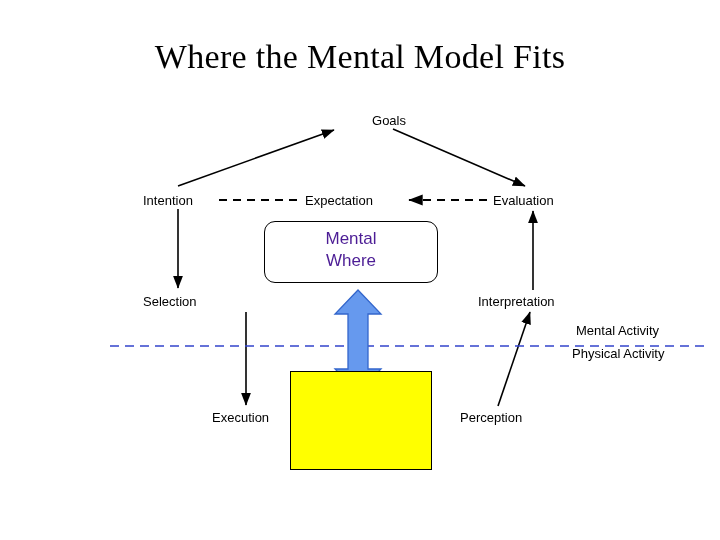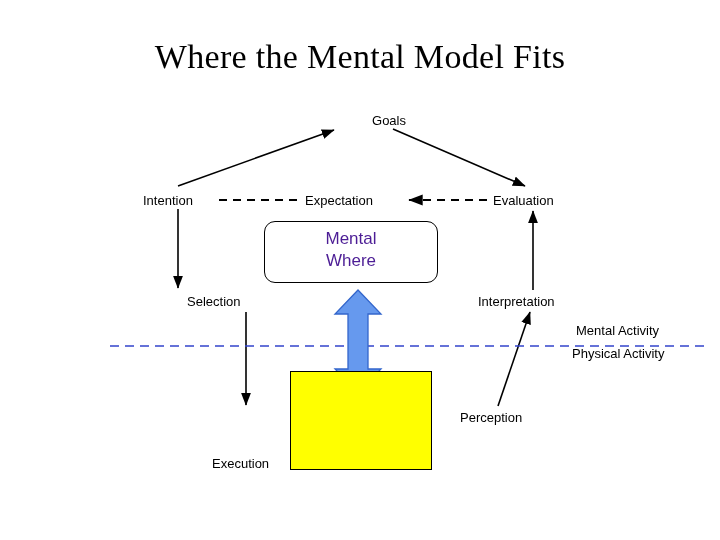--- a/index.html
+++ b/index.html
@@ -130,27 +130,27 @@
   <div class="lbl" style="left:305px; top:193px;">Expectation</div>
 
   <div class="lbl" style="left:493px; top:193px;">Evaluation</div>
 
   <div id="mental-model-box"></div>
   <div id="mental-model-text">
     <span>Mental</span><br>
     <span>Where</span>
   </div>
 
-  <div class="lbl" style="left:143px; top:294px;margin-left:44px;">Selection</div>
+  <div class="lbl" style="left:143px; top:294px;">Selection</div>
 
   <div class="lbl" style="left:478px; top:294px;">Interpretation</div>
 
   <div class="lbl" style="left:576px; top:323px;">Mental Activity</div>
 
   <div class="lbl" style="left:572px; top:346px;">Physical Activity</div>
 
   <div id="system-box"></div>
 
-  <div class="lbl" style="left:212px; top:410px;margin-top:46px;">Execution</div>
+  <div class="lbl" style="left:212px; top:410px;">Execution</div>
 
   <div class="lbl" style="left:426px; top:410px;margin-left:34px;">Perception</div>
 
 </div>
 
 </body></html>

